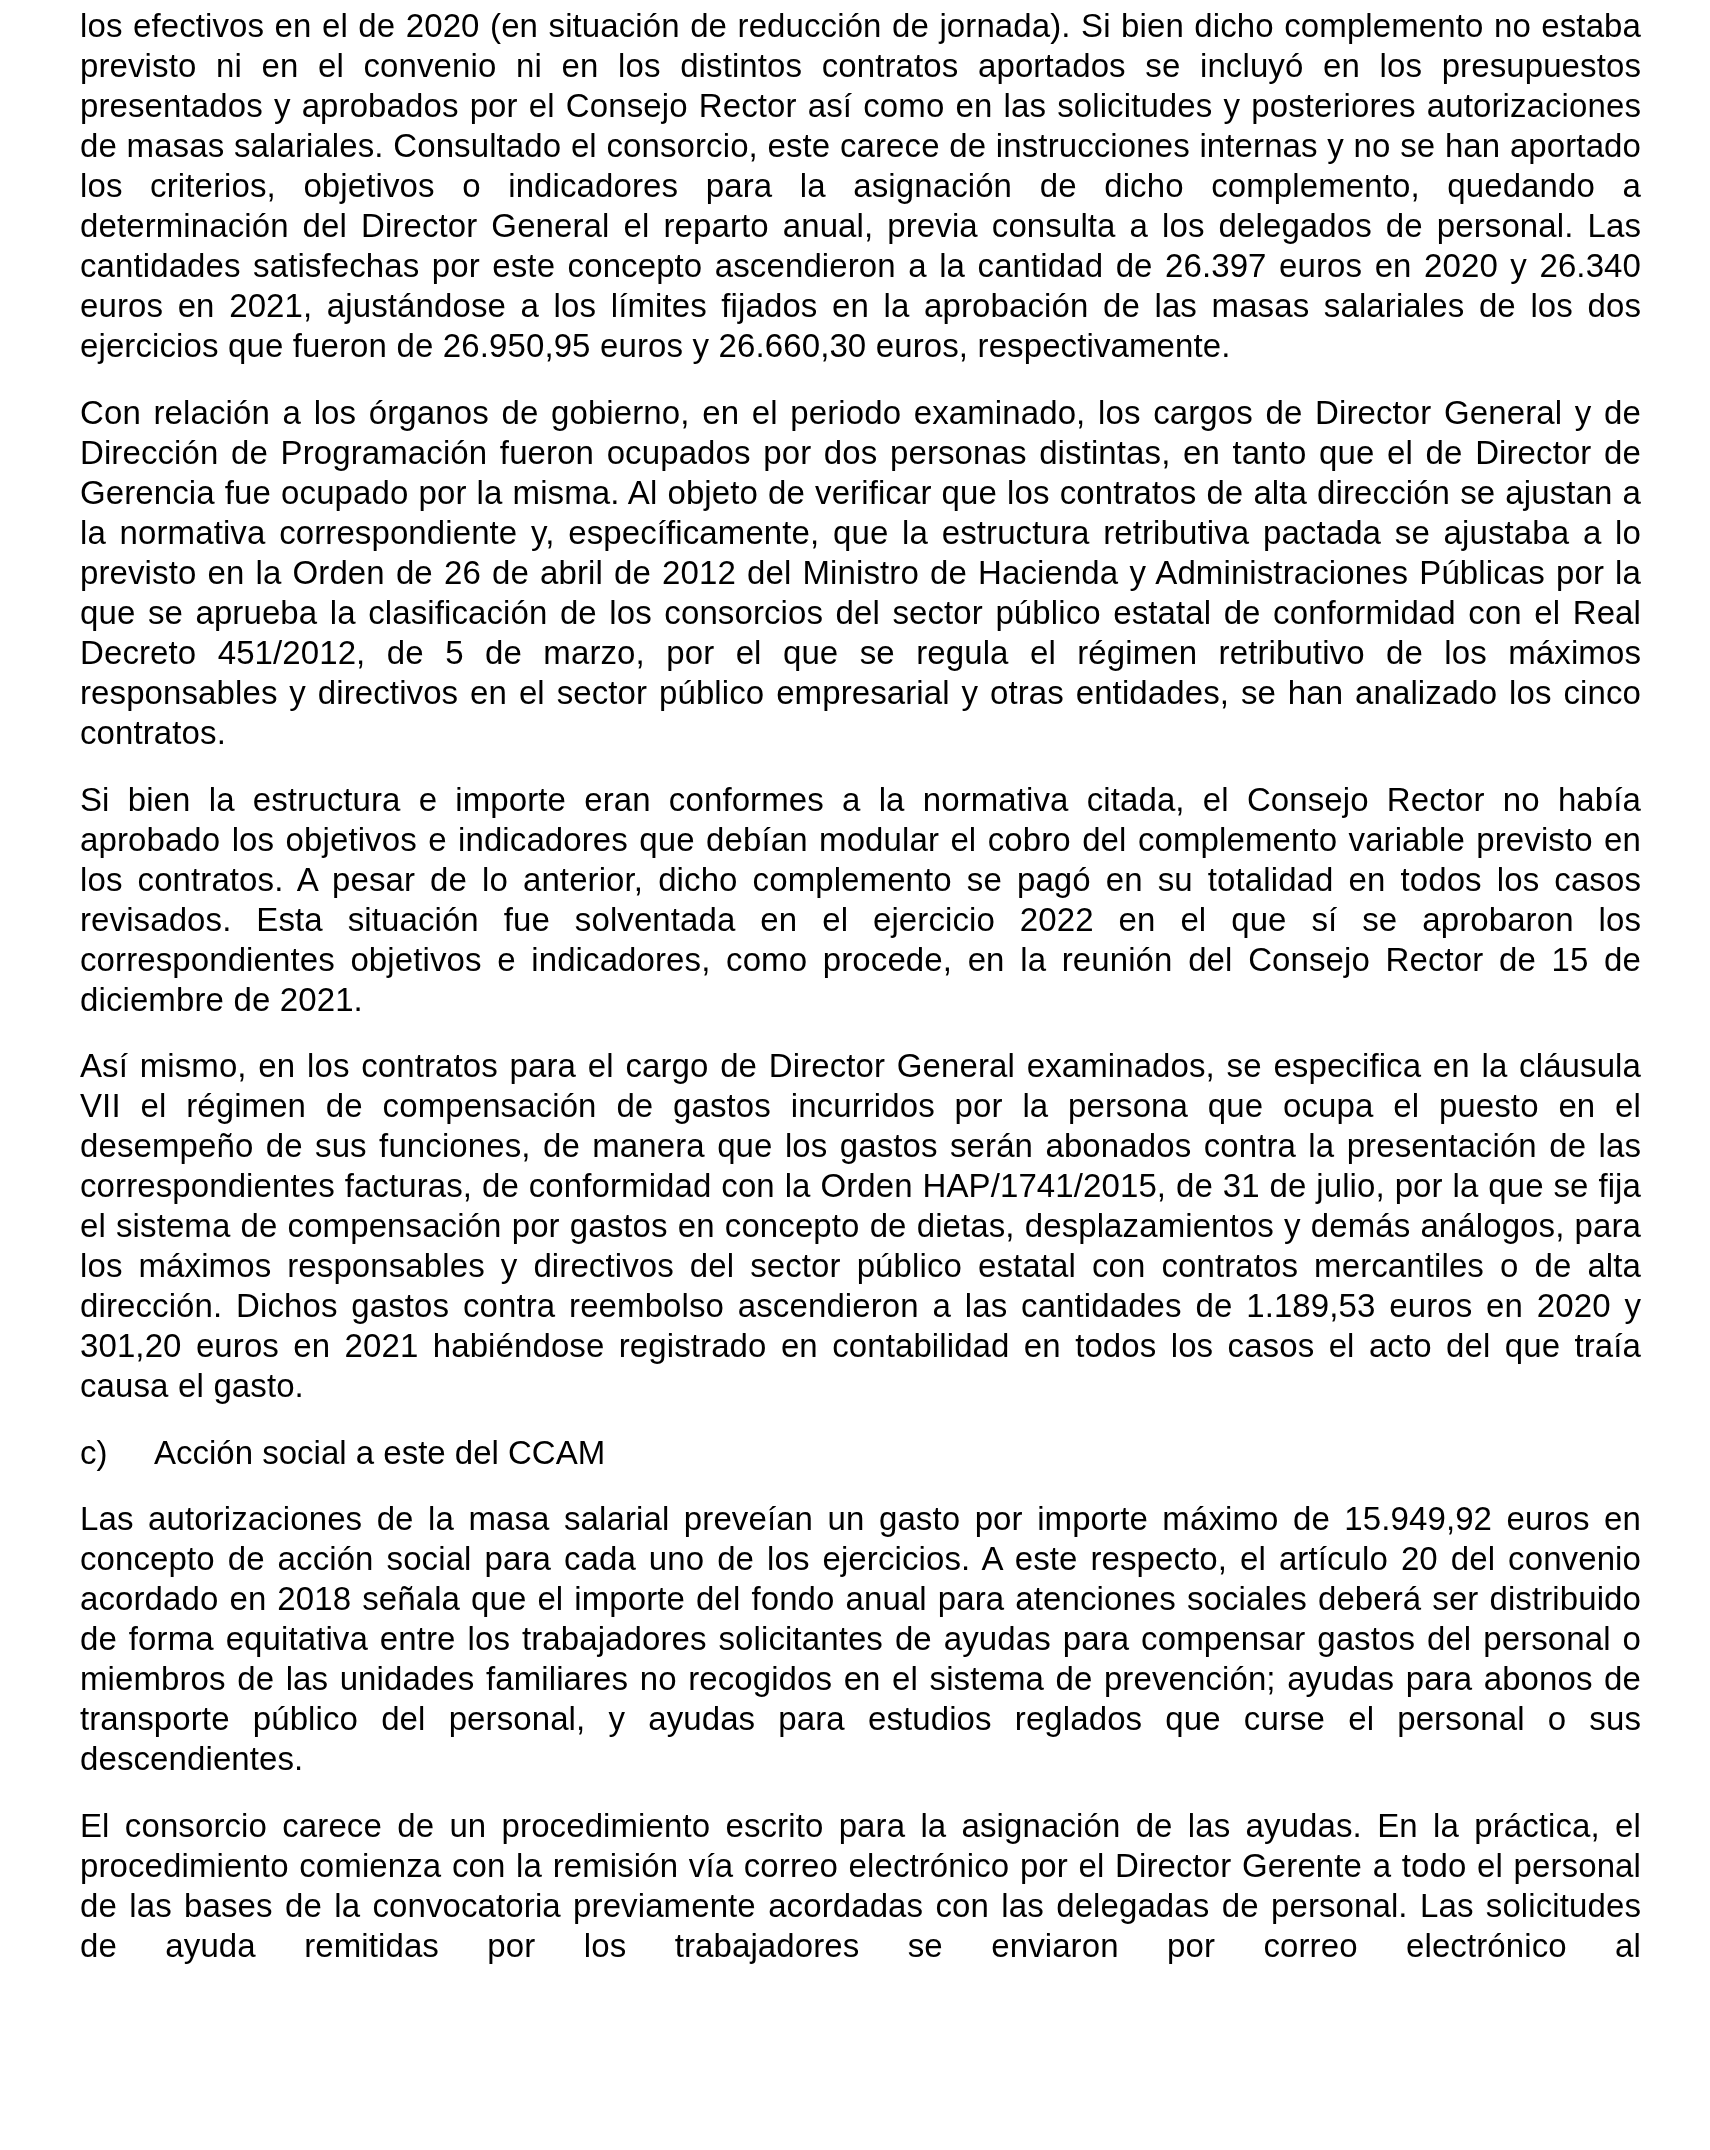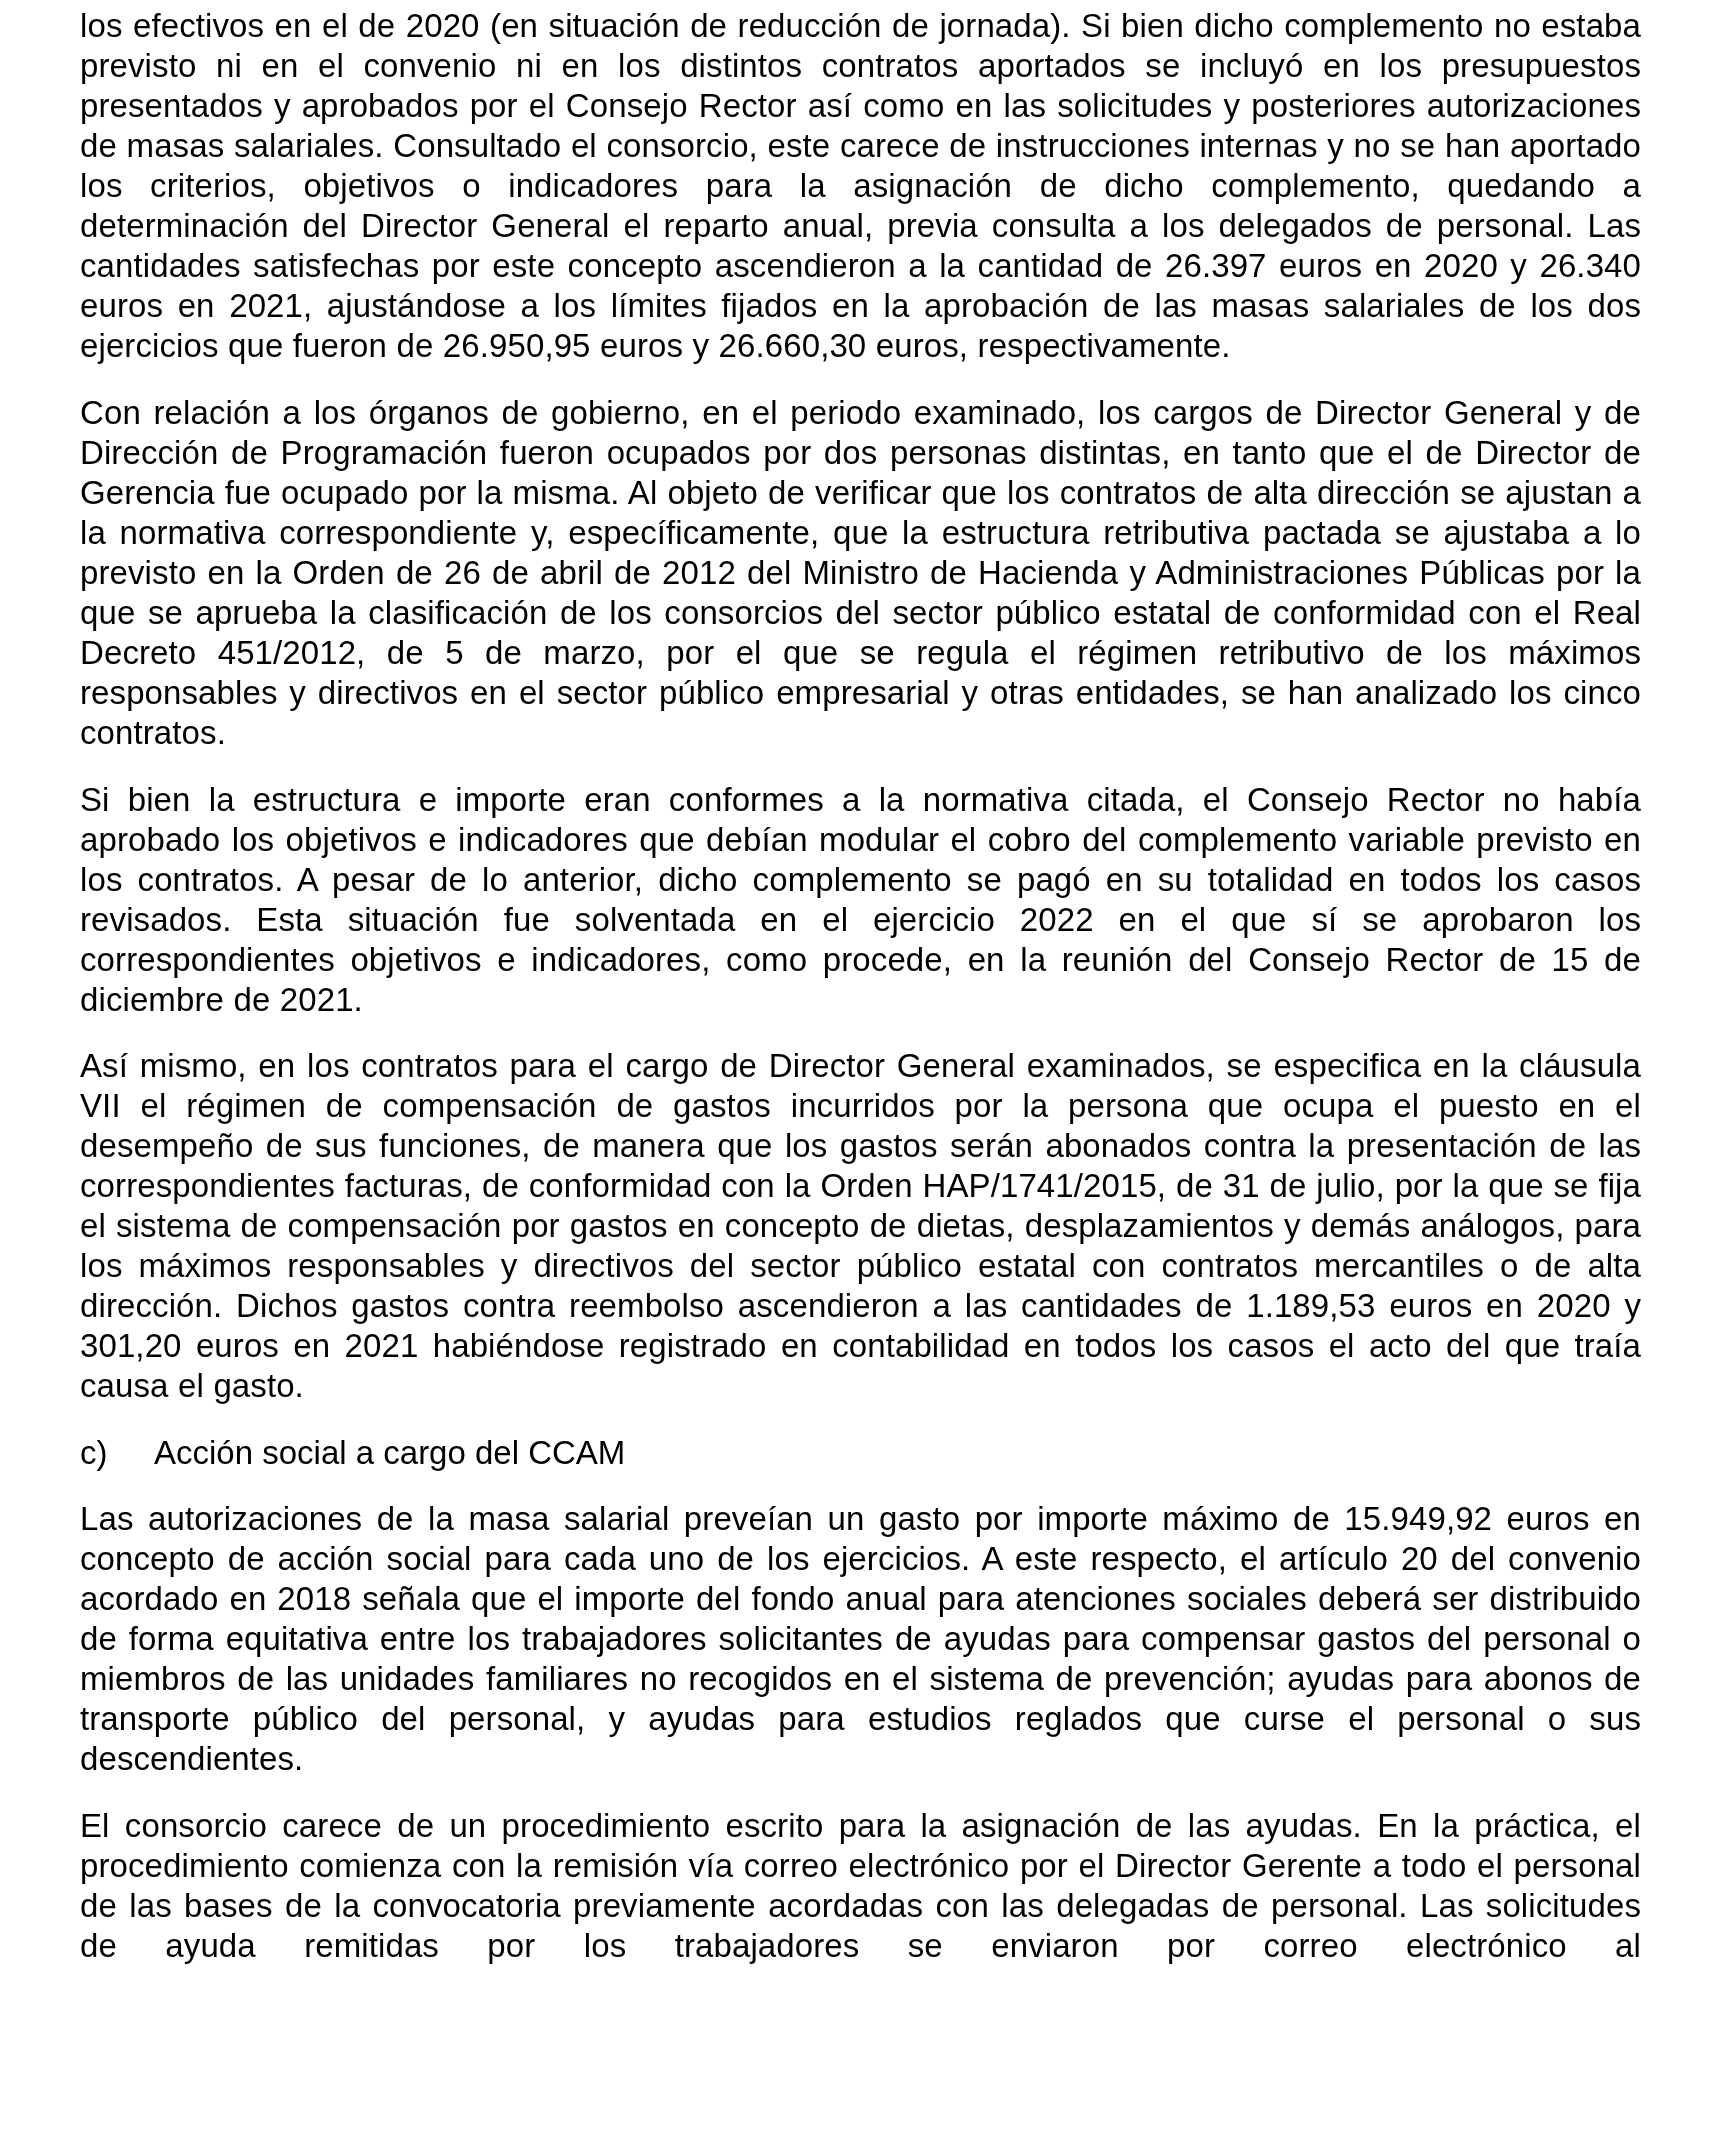--- a/index.html
+++ b/index.html
@@ -83,21 +83,21 @@
     <p class="para">los efectivos en el de 2020 (en situación de reducción de jornada). Si bien dicho complemento no estaba previsto ni en el convenio ni en los distintos contratos aportados se incluyó en los presupuestos presentados y aprobados por el Consejo Rector así como en las solicitudes y posteriores autorizaciones de masas salariales. Consultado el consorcio, este carece de instrucciones internas y no se han aportado los criterios, objetivos o indicadores para la asignación de dicho complemento, quedando a determinación del Director General el reparto anual, previa consulta a los delegados de personal. Las cantidades satisfechas por este concepto ascendieron a la cantidad de 26.397 euros en 2020 y 26.340 euros en 2021, ajustándose a los límites fijados en la aprobación de las masas salariales de los dos ejercicios que fueron de 26.950,95 euros y 26.660,30 euros, respectivamente.</p>
 
     <p class="para">Con relación a los órganos de gobierno, en el periodo examinado, los cargos de Director General y de Dirección de Programación fueron ocupados por dos personas distintas, en tanto que el de Director de Gerencia fue ocupado por la misma. Al objeto de verificar que los contratos de alta dirección se ajustan a la normativa correspondiente y, específicamente, que la estructura retributiva pactada se ajustaba a lo previsto en la Orden de 26 de abril de 2012 del Ministro de Hacienda y Administraciones Públicas por la que se aprueba la clasificación de los consorcios del sector público estatal de conformidad con el Real Decreto 451/2012, de 5 de marzo, por el que se regula el régimen retributivo de los máximos responsables y directivos en el sector público empresarial y otras entidades, se han analizado los cinco contratos.</p>
 
     <p class="para">Si bien la estructura e importe eran conformes a la normativa citada, el Consejo Rector no había aprobado los objetivos e indicadores que debían modular el cobro del complemento variable previsto en los contratos. A pesar de lo anterior, dicho complemento se pagó en su totalidad en todos los casos revisados. Esta situación fue solventada en el ejercicio 2022 en el que sí se aprobaron los correspondientes objetivos e indicadores, como procede, en la reunión del Consejo Rector de 15 de diciembre de 2021.</p>
 
     <p class="para">Así mismo, en los contratos para el cargo de Director General examinados, se especifica en la cláusula VII el régimen de compensación de gastos incurridos por la persona que ocupa el puesto en el desempeño de sus funciones, de manera que los gastos serán abonados contra la presentación de las correspondientes facturas, de conformidad con la Orden HAP/1741/2015, de 31 de julio, por la que se fija el sistema de compensación por gastos en concepto de dietas, desplazamientos y demás análogos, para los máximos responsables y directivos del sector público estatal con contratos mercantiles o de alta dirección. Dichos gastos contra reembolso ascendieron a las cantidades de 1.189,53 euros en 2020 y 301,20 euros en 2021 habiéndose registrado en contabilidad en todos los casos el acto del que traía causa el gasto.</p>
 
     <div class="list-heading">
       <span class="marker">c)</span>
-      <span class="heading-text">Acción social a cargo del CCAM</span>
+      <span class="heading-text">Acción social a este del CCAM</span>
     </div>
 
     <p class="para">Las autorizaciones de la masa salarial preveían un gasto por importe máximo de 15.949,92 euros en concepto de acción social para cada uno de los ejercicios. A este respecto, el artículo 20 del convenio acordado en 2018 señala que el importe del fondo anual para atenciones sociales deberá ser distribuido de forma equitativa entre los trabajadores solicitantes de ayudas para compensar gastos del personal o miembros de las unidades familiares no recogidos en el sistema de prevención; ayudas para abonos de transporte público del personal, y ayudas para estudios reglados que curse el personal o sus descendientes.</p>
 
     <p class="para justify-all">El consorcio carece de un procedimiento escrito para la asignación de las ayudas. En la práctica, el procedimiento comienza con la remisión vía correo electrónico por el Director Gerente a todo el personal de las bases de la convocatoria previamente acordadas con las delegadas de personal. Las solicitudes de ayuda remitidas por los trabajadores se enviaron por correo electrónico al</p>
 
   </div>
 </div>
 
 

